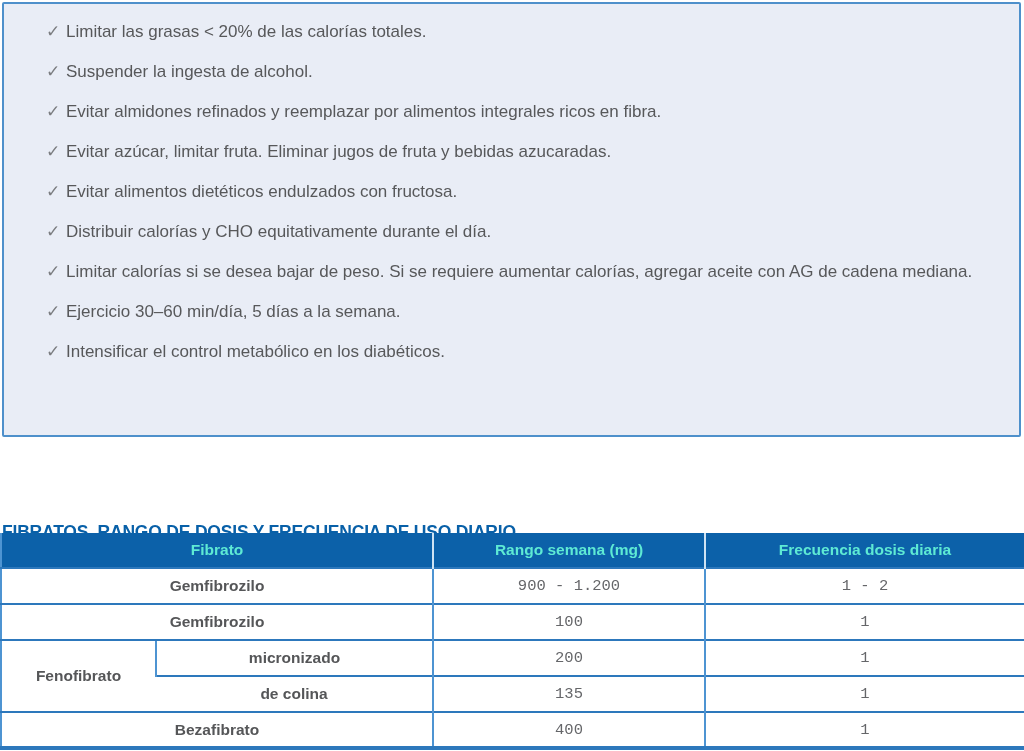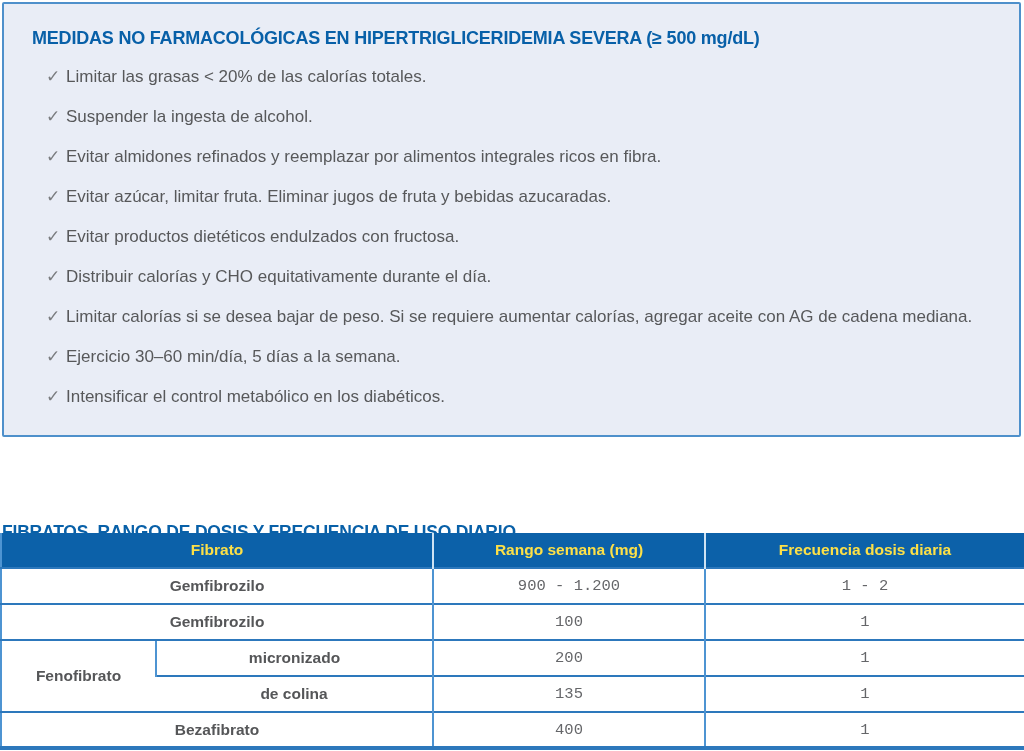--- a/index.html
+++ b/index.html
@@ -68,21 +68,21 @@
   table.dose-table {
     width: 1024px;
     border-collapse: collapse;
     table-layout: fixed;
     border-left: 2px solid #4e94d2;
     border-right: 2px solid #4e94d2;
     border-bottom: 4px solid #2d78bc;
   }
   .dose-table th {
     background: #0c61a9;
-    color: #fde047;
+    color: #5eead4;
     font-size: 15.5px;
     font-weight: bold;
     height: 35px;
     text-align: center;
     vertical-align: middle;
     border-left: 2px solid #cfe3f3;
   }
   .dose-table th:first-child { border-left: none; }
   .dose-table td {
     height: 36px;
@@ -101,41 +101,40 @@
   }
   .dose-table td.num {
     color: #656669;
     font-family: Liberation Mono, monospace;
   }
 </style>
 </head>
 <body>
 
 <div class="info-box">
-  <div class="box-title">MEDIDAS NO FARMACOLÓGICAS EN HIPERTRIGLICERIDEMIA SEVERA (≥ 500 mg/dL)</div>
   <ul class="check-list">
     <li>
       <span class="check-mark">✓</span>
       <span class="check-text">Limitar las grasas &lt; 20% de las calorías totales.</span>
     </li>
     <li>
       <span class="check-mark">✓</span>
       <span class="check-text">Suspender la ingesta de alcohol.</span>
     </li>
     <li>
       <span class="check-mark">✓</span>
       <span class="check-text">Evitar almidones refinados y reemplazar por alimentos integrales ricos en fibra.</span>
     </li>
     <li>
       <span class="check-mark">✓</span>
       <span class="check-text">Evitar azúcar, limitar fruta. Eliminar jugos de fruta y bebidas azucaradas.</span>
     </li>
     <li>
       <span class="check-mark">✓</span>
-      <span class="check-text">Evitar productos dietéticos endulzados con fructosa.</span>
+      <span class="check-text">Evitar alimentos dietéticos endulzados con fructosa.</span>
     </li>
     <li>
       <span class="check-mark">✓</span>
       <span class="check-text">Distribuir calorías y CHO equitativamente durante el día.</span>
     </li>
     <li>
       <span class="check-mark">✓</span>
       <span class="check-text">Limitar calorías si se desea bajar de peso. Si se requiere aumentar calorías, agregar aceite con AG de cadena mediana.</span>
     </li>
     <li>

